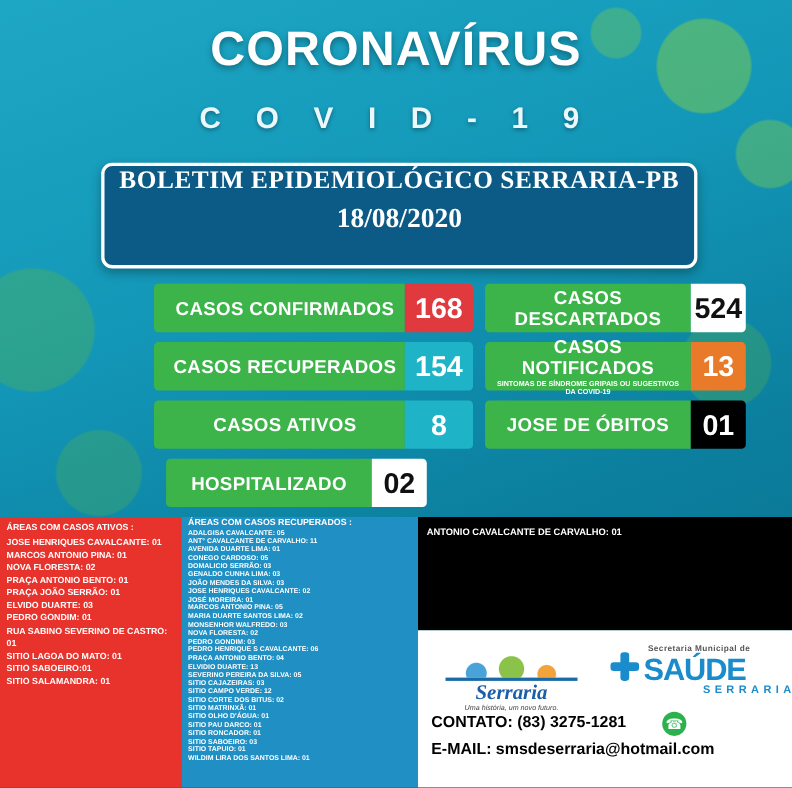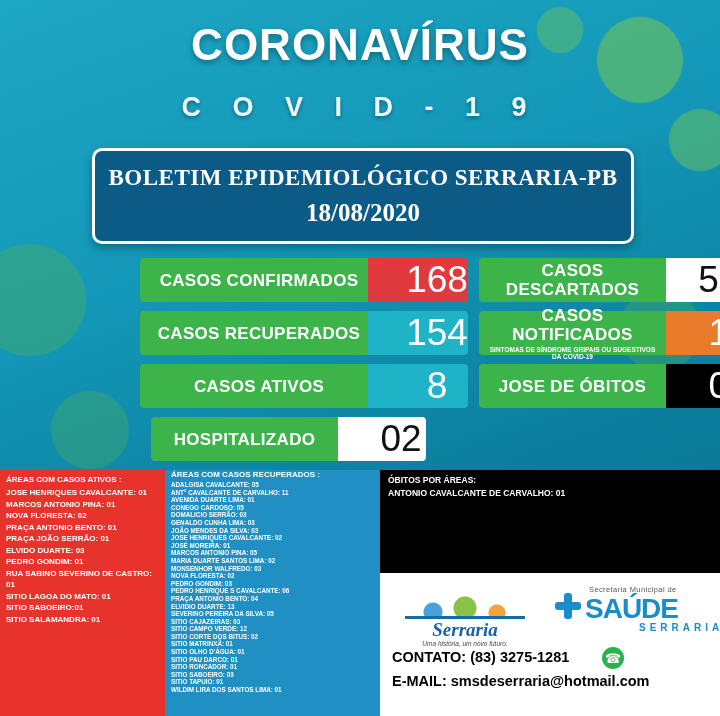--- a/index.html
+++ b/index.html
@@ -31,21 +31,21 @@
   .subtitle{
     position:absolute;top:92px;left:0;width:720px;text-align:center;
     font-size:27px;font-weight:bold;color:#eaf7fb;letter-spacing:12px;
     text-shadow:0 2px 4px rgba(0,0,0,.35);
   }
   
   .bulletin{
     position:absolute;left:92px;top:148px;width:536px;height:90px;
     background:#0c5b86;border:3px solid #ffffff;border-radius:10px;
     box-shadow:0 4px 10px rgba(0,0,0,.3);
-    display:flex;flex-direction:column;align-items:center;justify-content:center;
+    display:flex;flex-direction:column;align-items:center;
   }
   .bulletin .b1{
     font-family:"Liberation Serif", serif;
     font-size:23px;font-weight:bold;color:#ffffff;letter-spacing:.5px;
   }
   .bulletin .b2{
     font-family:"Liberation Serif", serif;
     font-size:25px;font-weight:bold;color:#ffffff;margin-top:8px;
   }
   
@@ -55,23 +55,22 @@
   .lbl{
     display:flex;flex-direction:column;align-items:center;justify-content:center;
     color:#ffffff;font-weight:bold;text-align:center;
     border-radius:4px 0 0 4px;
     padding:0 6px;
   }
   .lbl .main{font-size:17px;letter-spacing:.3px;line-height:19px;}
   .lbl .sub{font-size:6.5px;line-height:7.5px;margin-top:2px;font-weight:bold;}
   .num{
     display:flex;align-items:center;justify-content:center;
-    color:#ffffff;font-weight:normal;font-size:37px;
+    color:#ffffff;font-weight:bold;font-size:26px;
     border-radius:0 4px 4px 0;
-    padding-left:38px;
   }
   .left-cell .lbl{width:206px;height:44px;padding-left:16px;}
   .left-cell .num{width:62px;height:44px;}
   .right-cell{margin-left:11px;}
   .right-cell .lbl{width:175px;height:44px;}
   .right-cell .num{width:50px;height:44px;}
   .g{background:#3cb44a;}
   .red{background:#e03a3e;}
   .teal{background:#1fb3c8;}
   .orange{background:#e87a2a;}
@@ -125,21 +124,21 @@
     position:absolute;left:175px;top:4px;width:160px;height:62px;
   }
   .cross{
     position:absolute;left:0;top:16px;width:26px;height:26px;
   }
   .cross:before,.cross:after{
     content:"";position:absolute;background:#1a8ccc;border-radius:3px;
   }
   .cross:before{left:9px;top:0;width:8px;height:26px;}
   .cross:after{left:0;top:9px;width:26px;height:8px;}
-  .sd-top{position:absolute;left:34px;top:8px;font-size:7.5px;color:#555;font-weight:normal;letter-spacing:.4px;}
+  .sd-top{position:absolute;left:34px;top:8px;font-size:7.5px;color:#555;font-weight:bold;letter-spacing:.4px;}
   .sd-main{position:absolute;left:30px;top:16px;font-size:28px;font-weight:bold;color:#1a8ccc;letter-spacing:-1px;}
   .sd-sub{position:absolute;left:84px;top:45px;font-size:10px;font-weight:bold;color:#1a8ccc;letter-spacing:4px;}
   .contato{
     position:absolute;left:12px;top:76px;font-size:14.5px;font-weight:bold;color:#000;
   }
   .email{
     position:absolute;left:12px;top:100px;font-size:14.5px;font-weight:bold;color:#000;
   }
   .phone-ic{
     position:absolute;left:222px;top:74px;width:22px;height:22px;border-radius:50%;
@@ -264,21 +263,20 @@
       <div class="pi">SITIO OLHO D'ÁGUA: 01</div>
       <div class="pi">SITIO PAU DARCO: 01</div>
       <div class="pi">SITIO RONCADOR: 01</div>
       <div class="pi">SITIO SABOEIRO: 03</div>
       <div class="pi">SITIO TAPUIO: 01</div>
       <div class="pi">WILDIM LIRA DOS SANTOS LIMA: 01</div>
     </div>
   </div>
 
   <div class="panel-obitos">
-    <div class="ph">ÓBITOS POR ÁREAS:</div>
     <div class="pi">ANTONIO CAVALCANTE DE CARVALHO: 01</div>
   </div>
 
   <div class="panel-white">
 
     <div class="logo-serraria">
       <div class="ls-arc"></div>
       <div class="ls-name">Serraria</div>
       <div class="ls-tag">Uma história, um novo futuro.</div>
     </div>

